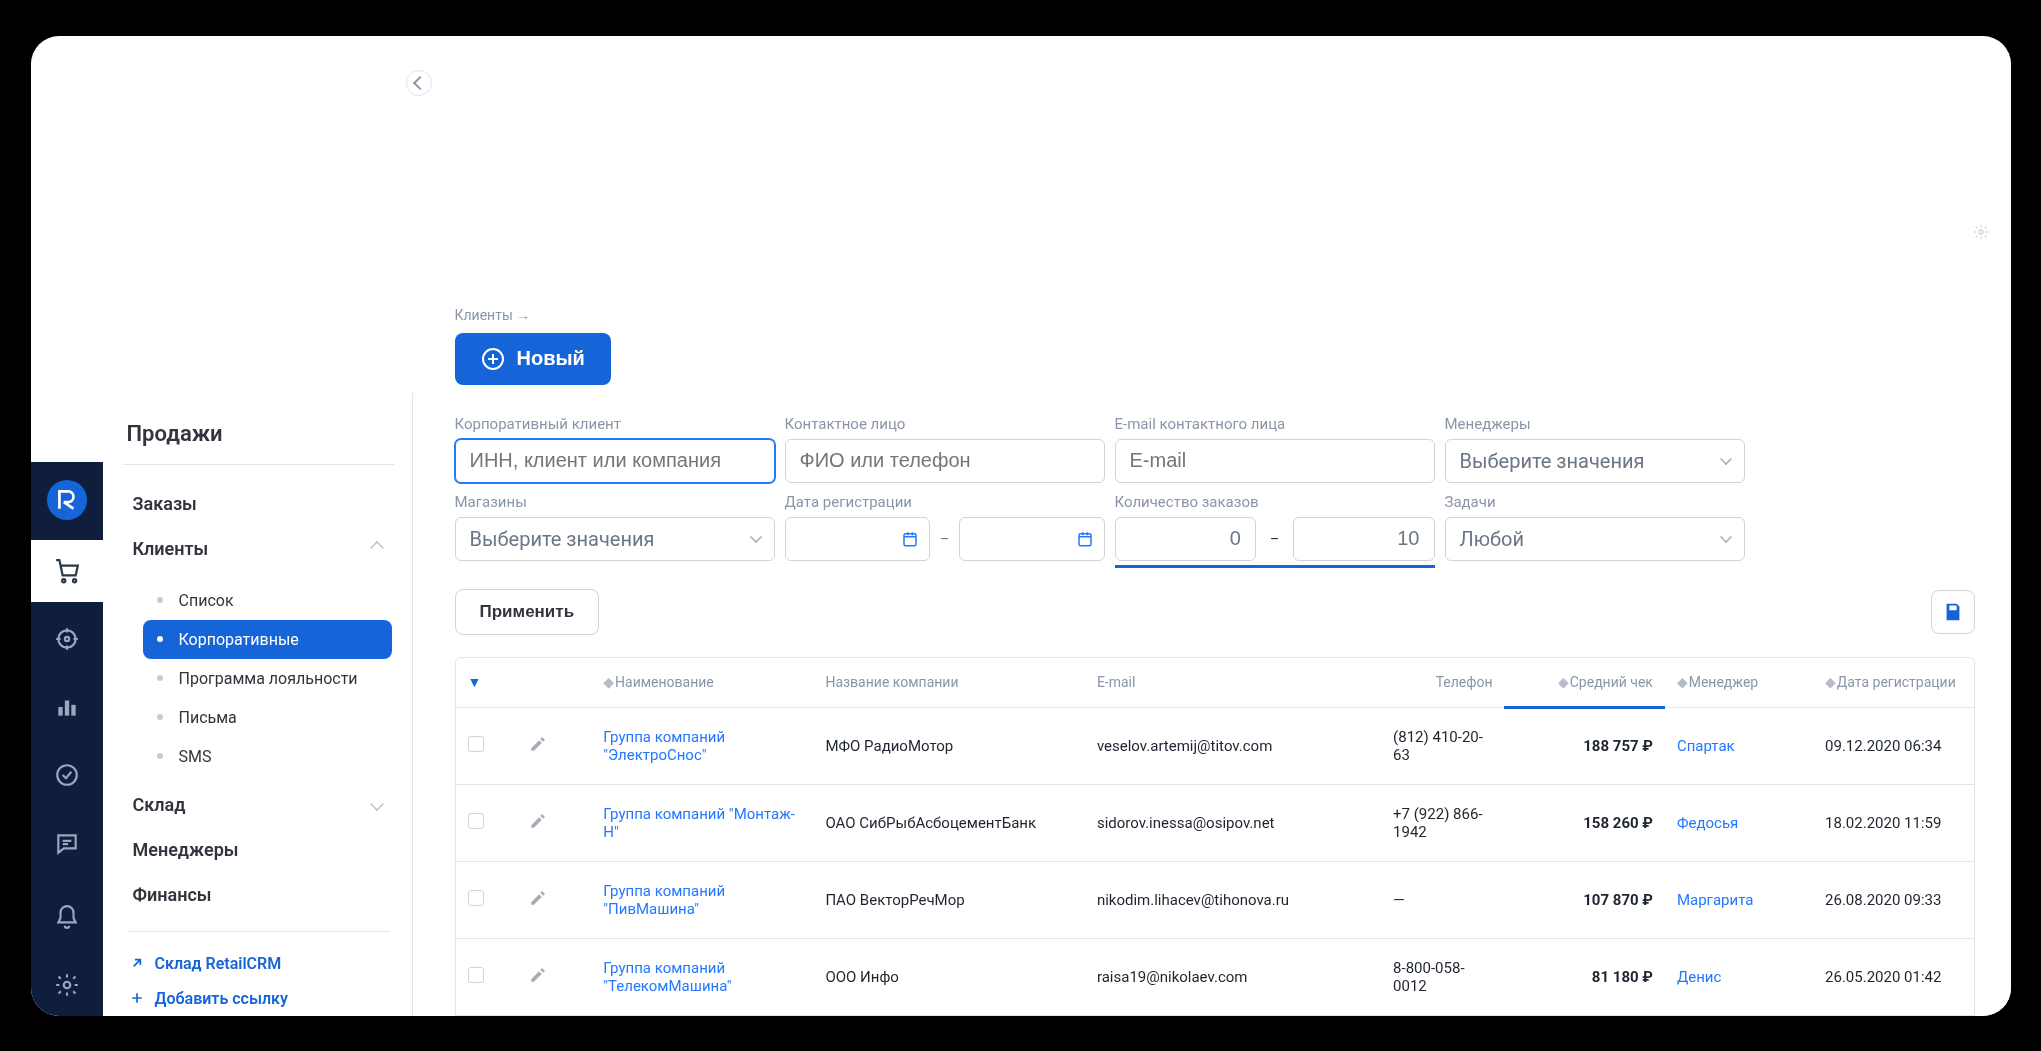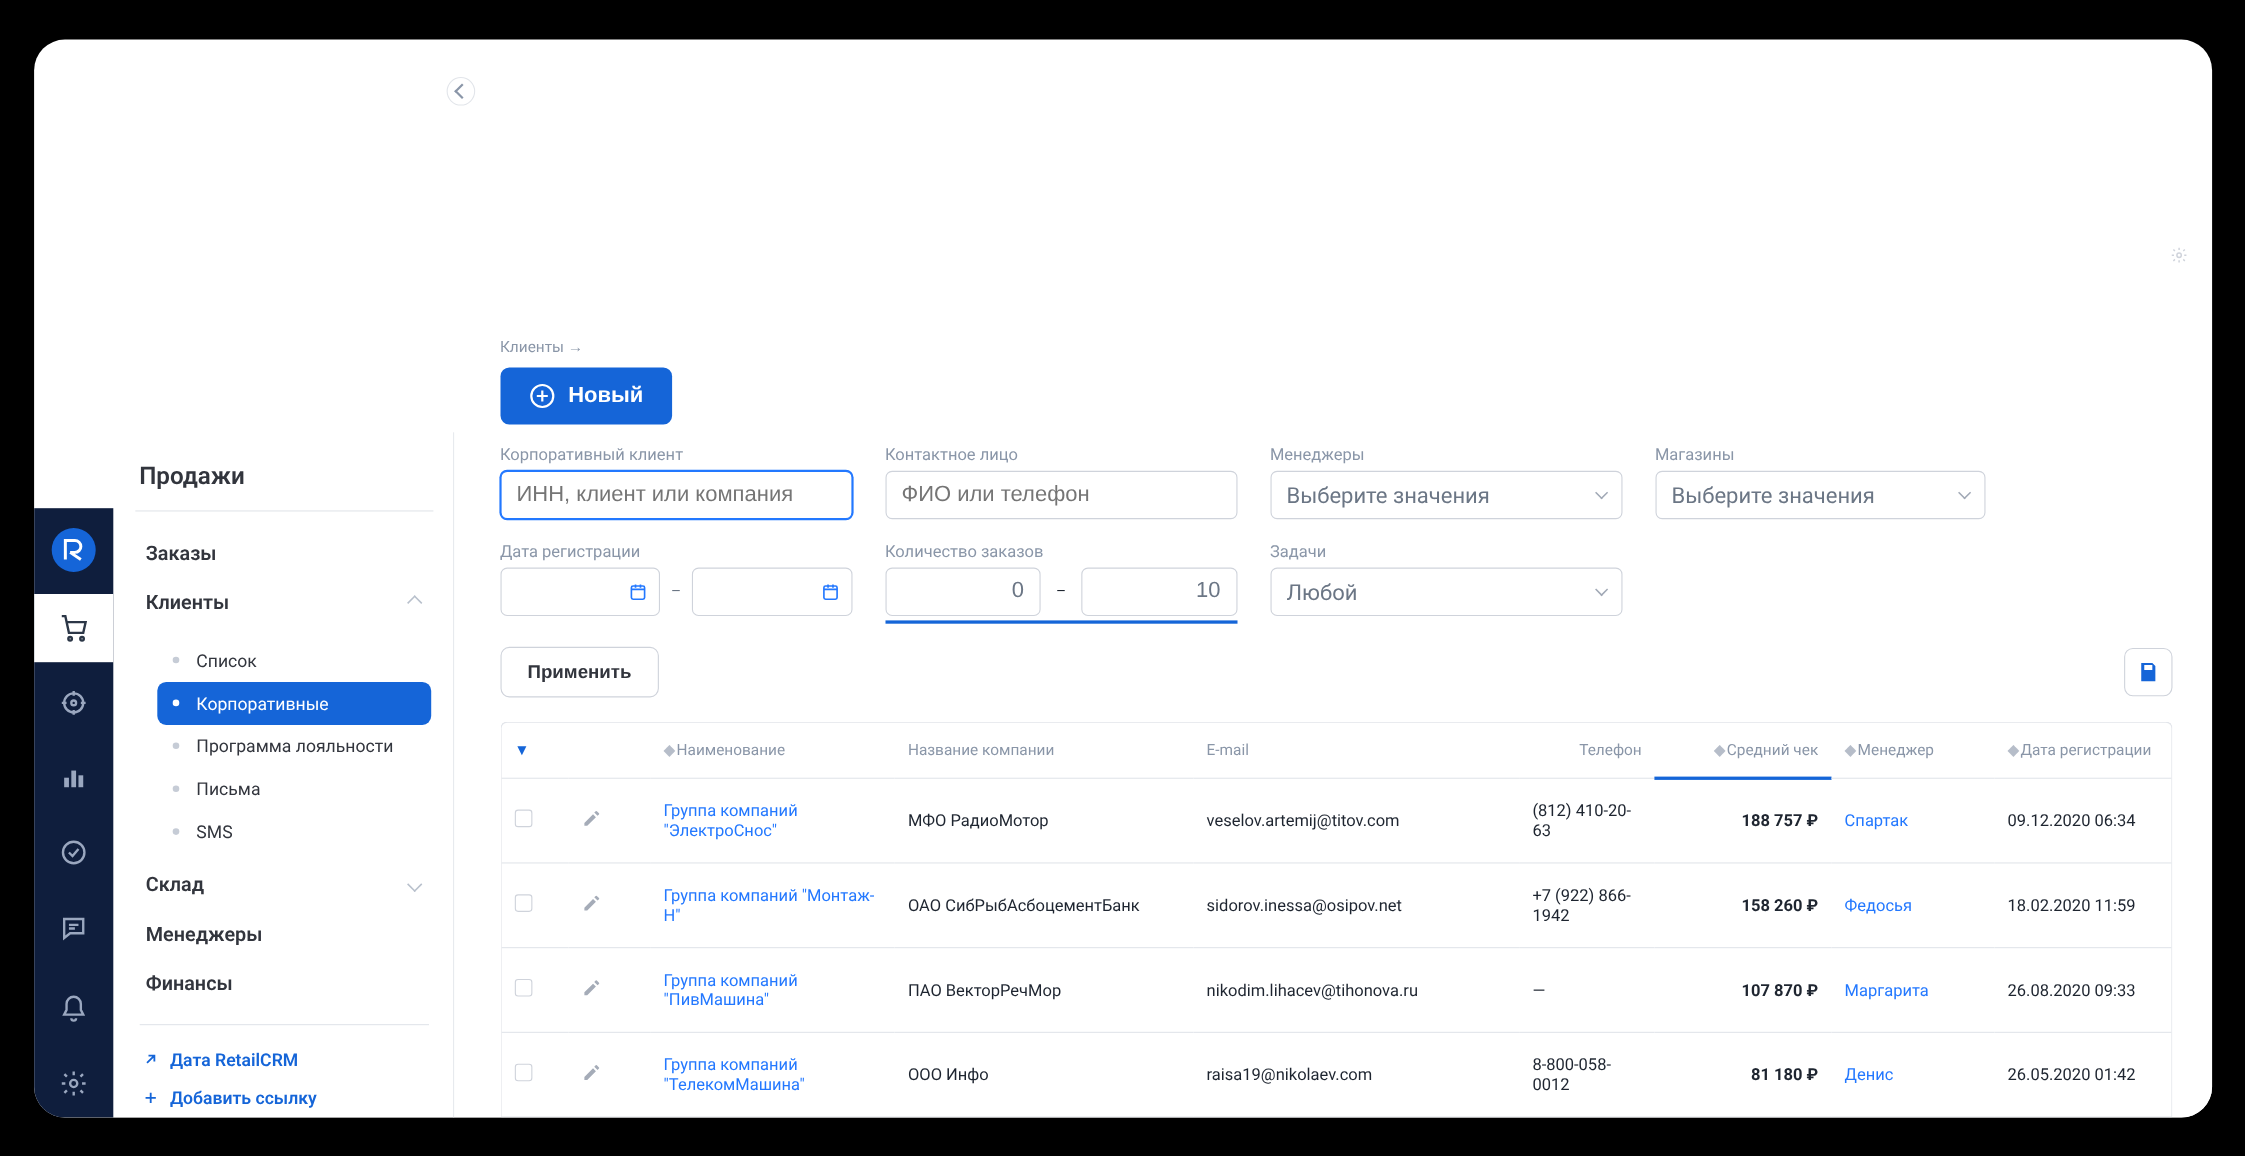--- a/index.html
+++ b/index.html
@@ -169,21 +169,22 @@
     position:absolute; right:22px; top:188px; color:var(--gray-400); cursor:pointer;
   }
   .settings-gear svg { width:16px; height:16px; }
 
   
   .filter-grid {
     display:grid;
     grid-template-columns: 320px 320px 320px 300px;
     column-gap: 30px;
     row-gap: 20px;
-    margin-top: 18px;
+    margin-top: 30px;
+    gap: 10px;
   }
   .field label { display:block; color:var(--gray-500); font-size:15px; margin-bottom:6px; }
   .input {
     width:100%; height:44px; border:1px solid var(--gray-400); border-radius:6px;
     padding:0 14px; font-size:20px; color:var(--gray-600); background:#fff;
   }
   .input.focus { border-color: var(--blue-light); box-shadow: 0 0 0 1px var(--blue-light);}
   .select { display:flex; align-items:center; justify-content:space-between; padding-right:12px;}
   .select::after { content:""; width:10px; height:10px; border-right:2px solid #a0a8b5; border-bottom:2px solid #a0a8b5; transform:rotate(45deg) scale(.7); margin-bottom:4px;}
   .date-range { display:flex; align-items:center; gap:10px; }
@@ -344,21 +345,21 @@
     <div class="nav-item">
       <span>Финансы</span>
     </div>
 
     <div class="side-divider"></div>
 
     <div class="side-link">
       <svg width="16" height="16" viewBox="0 0 24 24" fill="none" stroke="currentColor" stroke-width="2.5">
           <path d="M7 17 17 7M9 7h8v8"></path>
         </svg>
-      <span>Дата RetailCRM</span>
+      <span>Склад RetailCRM</span>
     </div>
     <div class="side-link">
       <svg width="16" height="16" viewBox="0 0 24 24" fill="none" stroke="currentColor" stroke-width="2.5">
           <path d="M12 5v14M5 12h14"></path>
         </svg>
       <span>Добавить ссылку</span>
     </div>
   </aside>
 
   <div class="collapse-knob"></div>
@@ -384,20 +385,24 @@
     </span>
 
     <div class="filter-grid">
       <div class="field">
         <label>Корпоративный клиент</label>
         <input class="input focus" placeholder="ИНН, клиент или компания" style="">
       </div>
       <div class="field">
         <label>Контактное лицо</label>
         <input class="input" placeholder="ФИО или телефон" style="">
+      </div>
+      <div class="field">
+        <label>E-mail контактного лица</label>
+        <input class="input" placeholder="E-mail" style="">
       </div>
       <div class="field">
         <label>Менеджеры</label>
         <div class="input select">
             <span>Выберите значения</span>
           </div>
       </div>
 
       <div class="field">
         <label>Магазины</label>

